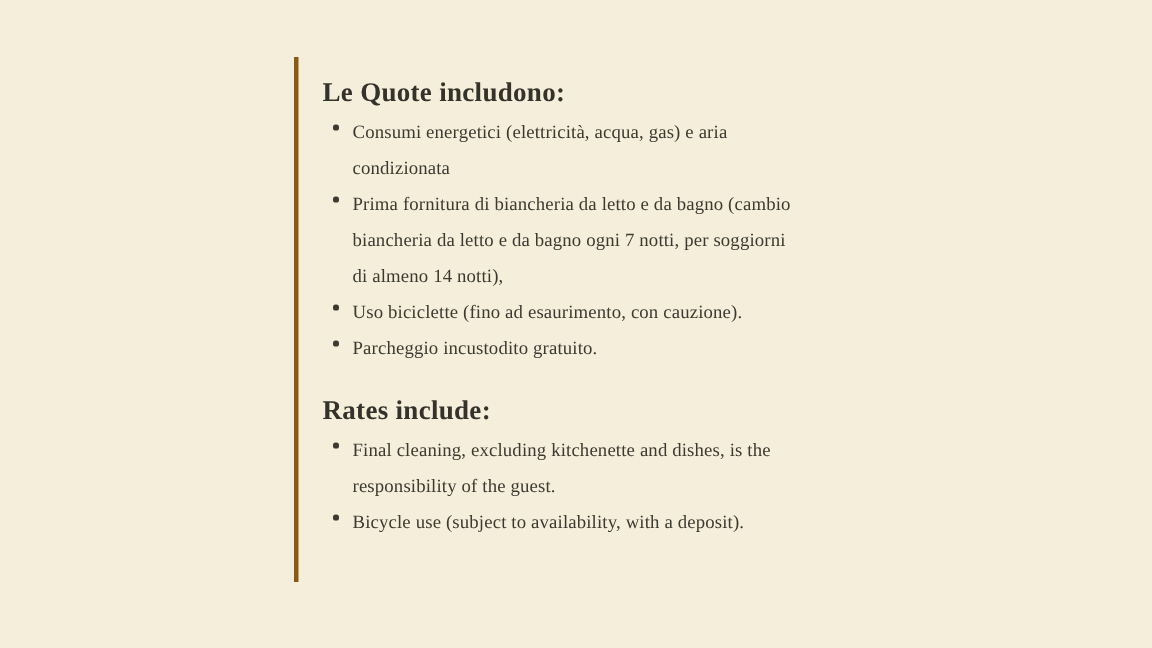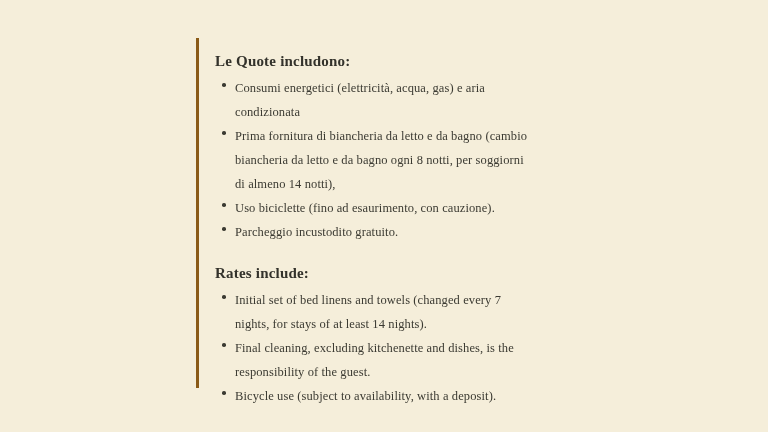--- a/index.html
+++ b/index.html
@@ -23,21 +23,21 @@
     top: 38px;
     height: 350px;
     width: 384px;
     box-sizing: border-box;
     border-left: 3px solid #8a5a16;
     padding: 14px 0 0 16px;
     color: #3b3a32;
   }
   .section-title {
     margin: 0 0 6px 0;
-    font-size: 15px;
+    font-size: 18px;
     line-height: 18px;
     font-weight: bold;
     color: #33322b;
     letter-spacing: 0.2px;
   }
   ul.bullet-list {
     list-style: none;
     margin: 0 0 20px 0;
     padding: 0 0 0 20px;
   }
@@ -64,32 +64,30 @@
 
 <div class="canvas">
   <div class="content-block">
 
     <section>
       <h3 class="section-title">Le Quote includono:</h3>
       <ul class="bullet-list">
         <li>Consumi energetici (elettricità, acqua, gas) e aria
 condizionata</li>
         <li>Prima fornitura di biancheria da letto e da bagno (cambio
-biancheria da letto e da bagno ogni 8 notti, per soggiorni
+biancheria da letto e da bagno ogni 7 notti, per soggiorni
 di almeno 14 notti),</li>
         <li>Uso biciclette (fino ad esaurimento, con cauzione).</li>
         <li>Parcheggio incustodito gratuito.</li>
       </ul>
     </section>
 
     <section>
       <h3 class="section-title">Rates include:</h3>
       <ul class="bullet-list">
-        <li>Initial set of bed linens and towels (changed every 7
-nights, for stays of at least 14 nights).</li>
         <li>Final cleaning, excluding kitchenette and dishes, is the
 responsibility of the guest.</li>
         <li>Bicycle use (subject to availability, with a deposit).</li>
       </ul>
     </section>
 
   </div>
 </div>
 
 </body></html>

